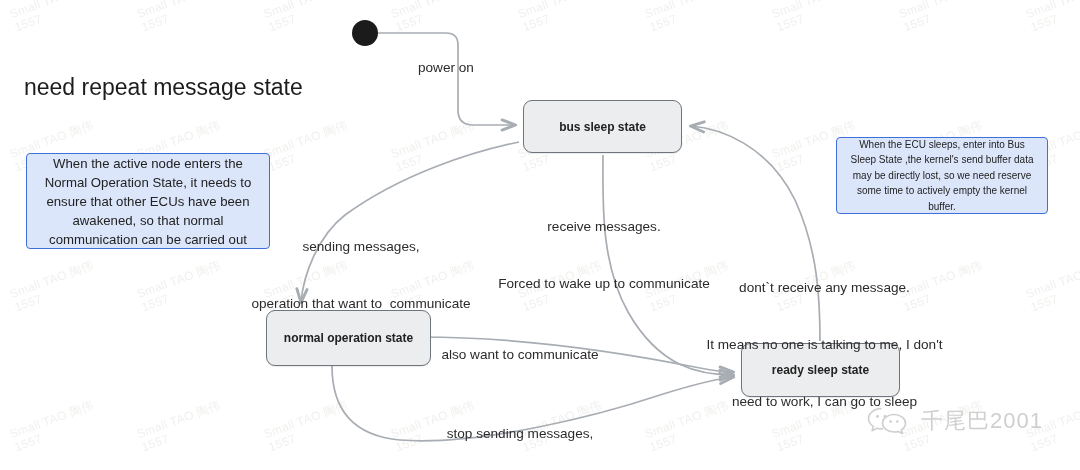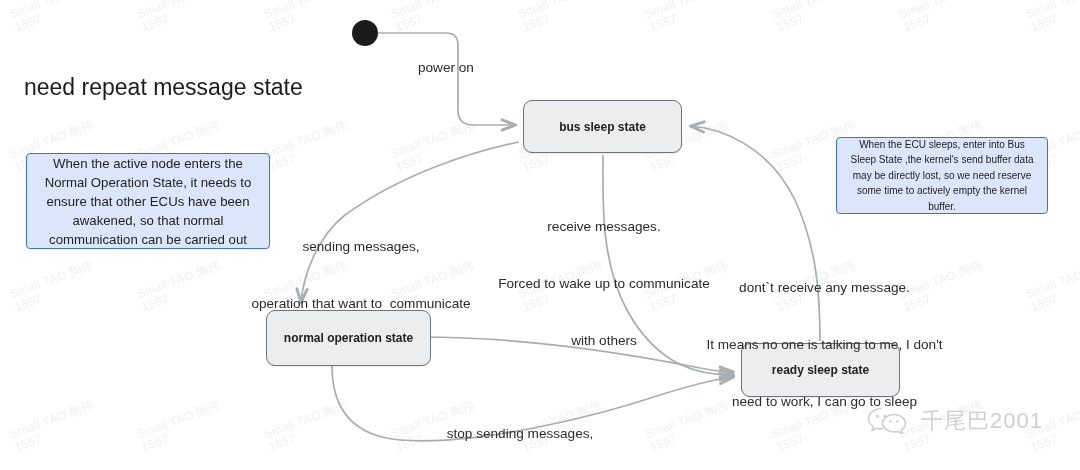--- a/index.html
+++ b/index.html
@@ -270,29 +270,29 @@
   <div class="elabel" id="lbl-power">power on</div>
 
   <div class="elabel" id="lbl-send">
     <div>sending messages,</div>
     <div>operation that want to  communicate</div>
   </div>
 
   <div class="elabel" id="lbl-receive">
     <div>receive messages.</div>
     <div>Forced to wake up to communicate</div>
-    <div>with others</div>
   </div>
 
   <div class="elabel" id="lbl-noreceive">
     <div>dont`t receive any message.</div>
     <div>It means no one is talking to me, I don't</div>
     <div>need to work, I can go to sleep</div>
   </div>
 
+  <div class="elabel" id="lbl-also">also want to communicate</div>
 
   <div class="elabel" id="lbl-stop">
     <div>stop sending messages,</div>
     
     
   </div>
 
   <div id="wechat">
     <svg width="44" height="30" viewBox="0 0 44 30">
       <path d="M15.5,2.5 C8,2.5 2.5,7.2 2.5,12.6 C2.5,15.8 4.4,18.6 7.4,20.4 L6,24.8 L11,22.3

